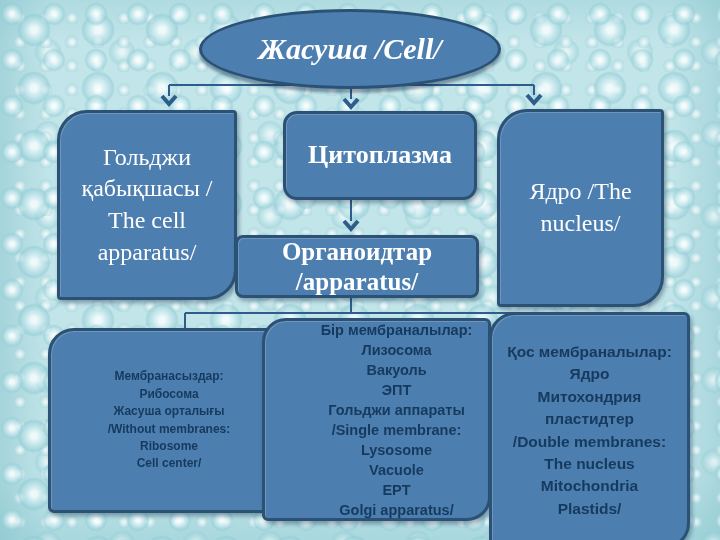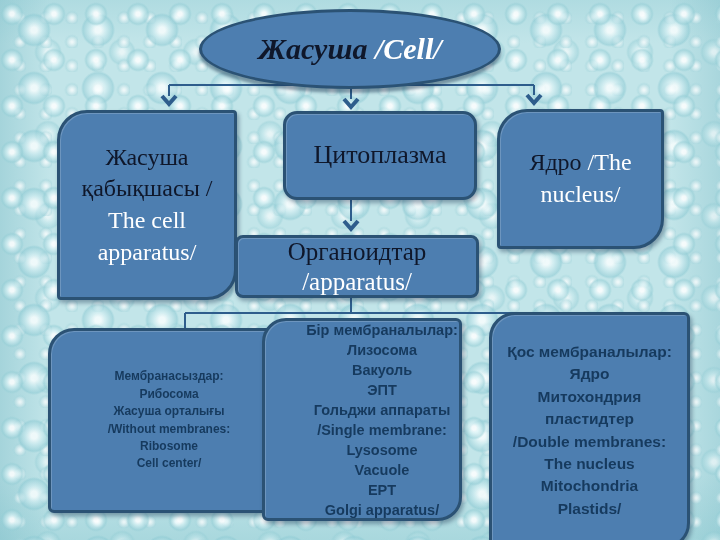--- a/index.html
+++ b/index.html
@@ -35,38 +35,38 @@
     text-align:center;
     z-index:2;
     box-shadow:2px 3px 4px rgba(22,48,78,0.4), inset 1px 1px 0 rgba(255,255,255,0.18);
   }
   .ellipse{
     left:199px;top:9px;width:302px;height:80px;
     border-radius:50%;
     font-size:30px;font-weight:bold;font-style:italic;
     box-shadow:0 4px 3px rgba(22,48,78,0.45);
   }
-  .kk{color:#0f172a;}
+  .kk{color:#ffffff;}
   .en{color:#ffffff;}
   .serif-box{font-size:24px;line-height:1.32;}
   .membrane{left:57px;top:110px;width:180px;height:190px;border-radius:30px 4px 30px 4px;padding:6px 10px;}
   .cytoplasm{left:283px;top:111px;width:194px;height:89px;border-radius:14px;font-size:26px;line-height:1.25;}
-  .nucleus{left:497px;top:109px;width:167px;height:140px;border-radius:30px 4px 30px 4px;padding:6px 12px;}
+  .nucleus{left:497px;top:109px;width:167px;height:198px;border-radius:30px 4px 30px 4px;padding:6px 12px;}
   .organoids{left:235px;top:235px;width:244px;height:63px;border-radius:8px;font-size:25px;line-height:1.2;}
   .detail{
     font-family:"Liberation Sans", sans-serif;
     font-weight:bold;
     color:#163a5e;
     white-space:pre-line;
   }
   .bl{left:48px;top:328px;width:242px;height:185px;border-radius:26px 6px 26px 6px;font-size:12px;line-height:1.45;}
-  .bm{left:262px;top:318px;width:200px;height:203px;border-radius:24px 6px 24px 6px;font-size:14.5px;line-height:1.38;padding-left:40px;}
+  .bm{left:262px;top:318px;width:229px;height:203px;border-radius:24px 6px 24px 6px;font-size:14.5px;line-height:1.38;padding-left:40px;}
   .br{left:489px;top:312px;width:201px;height:237px;border-radius:26px 6px 26px 6px;font-size:15.5px;line-height:1.45;}
   svg.connectors{position:absolute;left:0;top:0;z-index:1;}
-  .block{display:block;}
+  .block{display:block;font-weight:bold;}
 </style>
 </head>
 <body>
 
 <div id="slide">
 
   <svg class="connectors" width="720" height="540" viewBox="0 0 720 540">
 
     <path d="M169 85 H534" stroke="#2e5d8c" stroke-width="2" fill="none"></path>
     <path d="M169 85 V96" stroke="#2e5d8c" stroke-width="2" fill="none"></path>
@@ -86,21 +86,21 @@
   </svg>
 
   <div class="node ellipse">
     <span>
       <span class="kk">Жасуша</span><span class="en"> /Cell/</span>
     </span>
   </div>
 
   <div class="node serif-box membrane">
     <span>
-      <span class="kk">Жасуша қабықшасы / </span><span class="en">The cell apparatus/</span>
+      <span class="kk">Гольджи қабықшасы / </span><span class="en">The cell apparatus/</span>
     </span>
   </div>
 
   <div class="node cytoplasm">
     <span>
       <span class="kk block">Цитоплазма</span>
     </span>
   </div>
 
   <div class="node serif-box nucleus">

